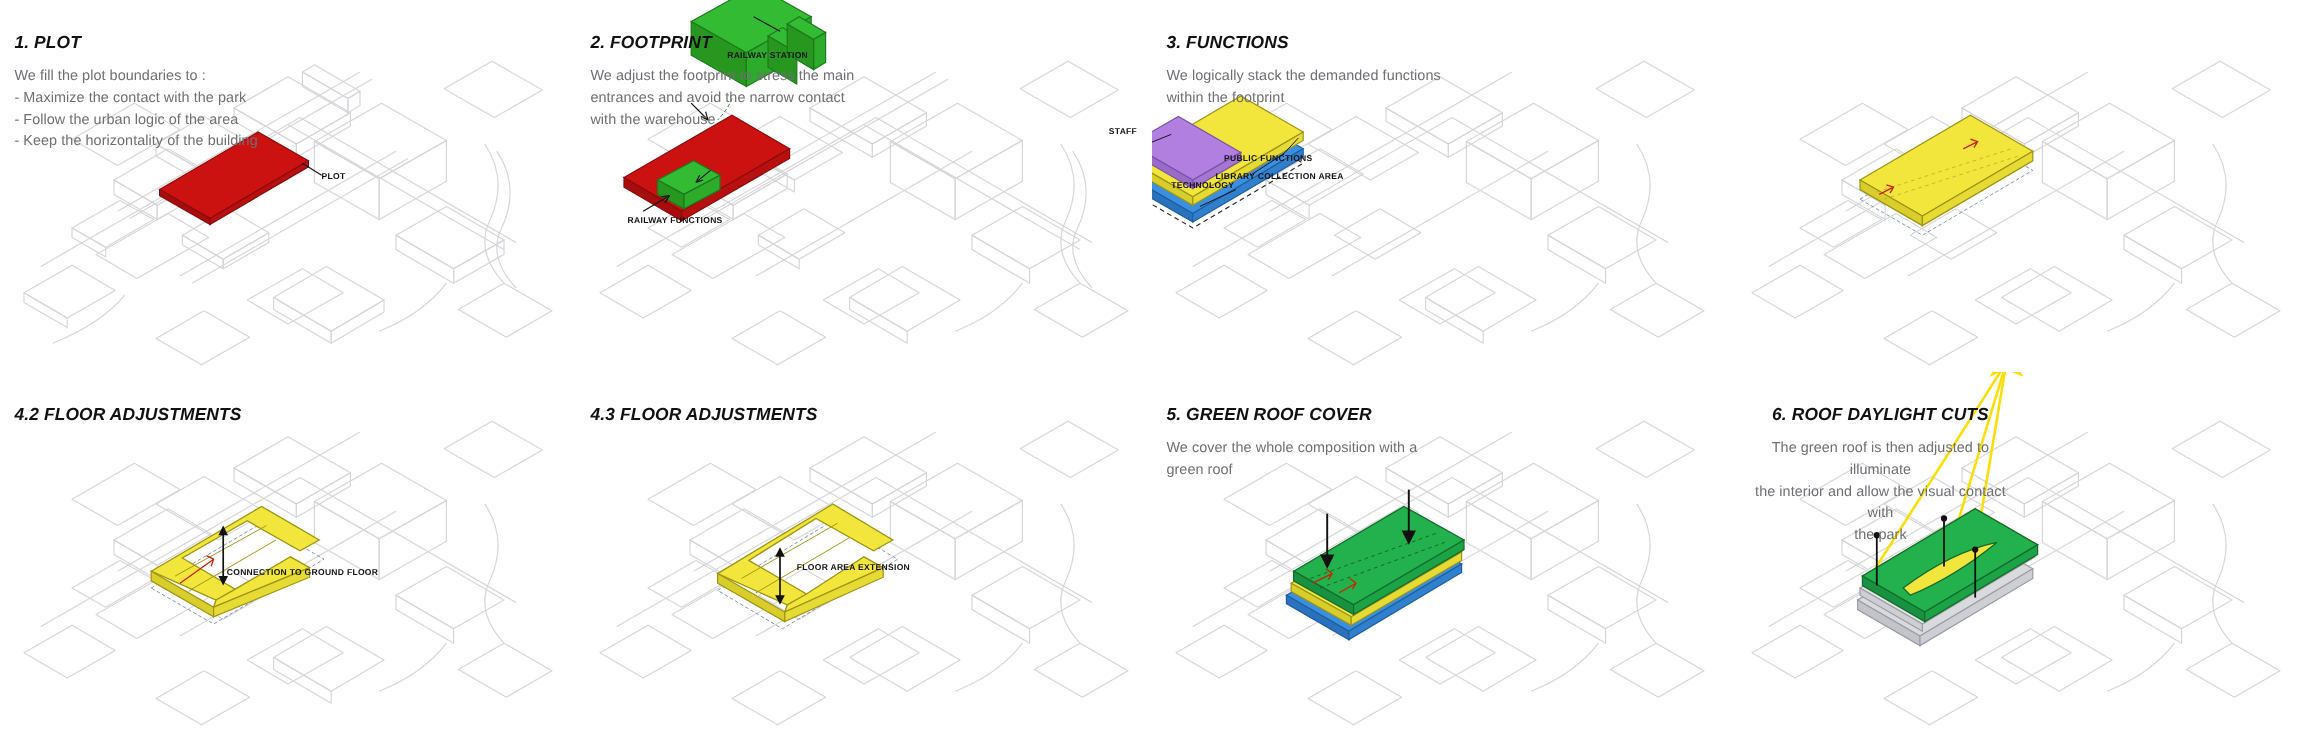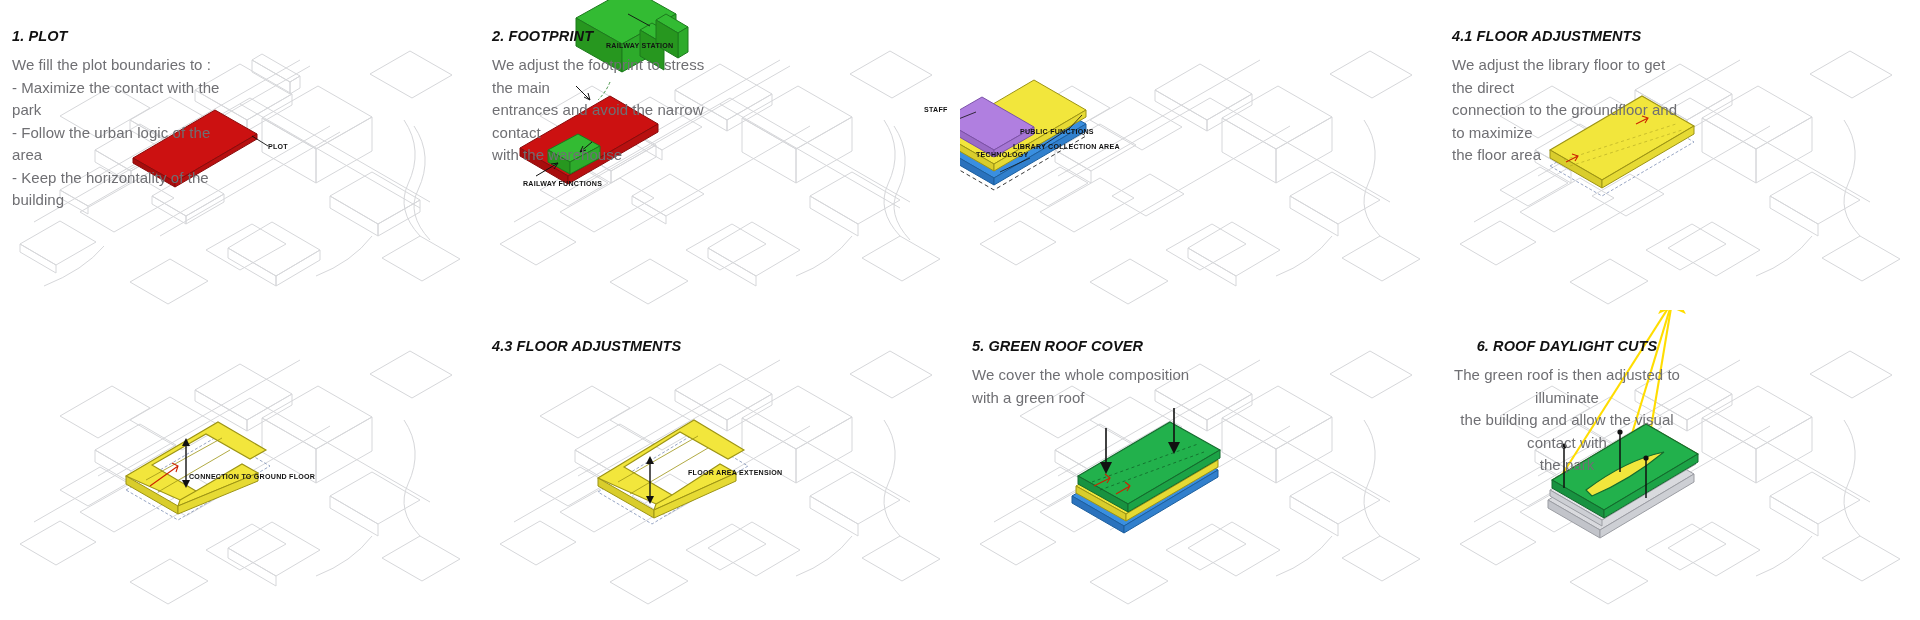--- a/index.html
+++ b/index.html
@@ -11,21 +11,21 @@
   }
   #board{position:relative;width:1664px;height:620px;}
 
   .panel{position:absolute;width:480px;height:310px;}
   .panel .txt{position:absolute;left:12px;top:28px;width:230px;}
   .p-title{
     font-size:14.5px;font-weight:bold;font-style:italic;color:#111111;
     letter-spacing:.1px;margin:0 0 10px 0;white-space:nowrap;
   }
   .p-body{
-    font-size:15px;line-height:1.5;color:#6f6f73;margin:0;
+    font-size:12px;line-height:1.5;color:#6f6f73;margin:0;
     font-style:normal;letter-spacing:.05px;
   }
   .p-body .ln{display:block;}
 
   .scene{position:absolute;left:0;top:0;width:480px;height:310px;}
   .scene svg{display:block;width:480px;height:310px;}
 
   .anno{
     position:absolute;font-size:7.1px;font-weight:bold;color:#121212;
     letter-spacing:.25px;white-space:nowrap;
@@ -244,20 +244,27 @@
           <path d="M-18 120 L-18 127 L34 157 L34 150 Z" fill="#9a6bc8" stroke="#7b52a8" stroke-width="1"></path>
           <path d="M34 150 L74 127 L74 134 L34 157 Z" fill="#a676d4" stroke="#7b52a8" stroke-width="1"></path>
         </g>
 
         <path d="M16 112 L-4 120" stroke="#111" stroke-width="0.8" fill="none"></path>
         <path d="M122 115 L108 130" stroke="#111" stroke-width="0.8" fill="none"></path>
         <path d="M110 128 L82 146" stroke="#111" stroke-width="0.8" fill="none"></path>
         <path d="M70 158 L40 172" stroke="#111" stroke-width="0.8" fill="none"></path>
       </svg>
     </div>
+    <div class="txt">
+      <div class="p-title">3. FUNCTIONS</div>
+      <div class="p-body">
+        <span class="ln">We logically stack the demanded functions</span>
+        <span class="ln">within the footprint</span>
+      </div>
+    </div>
     <div class="anno" style="left:-36px;top:106px;">STAFF</div>
     <div class="anno" style="left:44px;top:128px;padding-left:16px;">PUBLIC FUNCTIONS</div>
     <div class="anno" style="left:26px;top:143px;padding-left:27px;">LIBRARY COLLECTION AREA</div>
     <div class="anno" style="left:16px;top:151px;">TECHNOLOGY</div>
   </div>
 
   <div class="panel" style="left:1440px;top:0px;">
     <div class="scene">
       <svg viewBox="0 0 480 310" xmlns="http://www.w3.org/2000/svg">
         <g fill="none" stroke="#d6d7da" stroke-width="1" stroke-linejoin="round">
@@ -295,28 +302,20 @@
           <path d="M110 150 L110 158 L162 188 L162 180 Z" fill="#d9cd2c" stroke="#9d9414" stroke-width="1"></path>
           <path d="M162 180 L254 126 L254 134 L162 188 Z" fill="#e6da34" stroke="#9d9414" stroke-width="1"></path>
         </g>
         <path d="M124 160 L236 124" stroke="#b8ae25" stroke-width="0.7" fill="none" stroke-dasharray="3 3"></path>
         <path d="M130 166 L242 130" stroke="#b8ae25" stroke-width="0.7" fill="none" stroke-dasharray="3 3"></path>
         <g stroke="#cc2200" stroke-width="1.1" fill="none">
           <path d="M126 162 L138 156 M132 154 L138 156 L135 161"></path>
           <path d="M196 124 L208 118 M202 116 L208 118 L205 123"></path>
         </g>
       </svg>
-    </div>
-    <div class="txt">
-      <div class="p-title">4.1 FLOOR ADJUSTMENTS</div>
-      <div class="p-body">
-        <span class="ln">We adjust the library floor to get the direct</span>
-        <span class="ln">connection to the groundfloor and to maximize</span>
-        <span class="ln">the floor area</span>
-      </div>
     </div>
   </div>
 
   <div class="panel" style="left:0px;top:310px;">
     <div class="scene">
       <svg viewBox="0 0 480 310" xmlns="http://www.w3.org/2000/svg">
         <g fill="none" stroke="#d6d7da" stroke-width="1" stroke-linejoin="round">
           <path d="M195 80 L240 54 L292 84 L247 110 Z"></path>
           <path d="M195 80 L195 91 L247 121 L247 110 Z"></path>
           <path d="M247 110 L292 84 L292 95 L247 121 Z"></path>
@@ -360,20 +359,23 @@
           <path d="M150 176 L178 156 M172 153 L178 156 L176 162"></path>
         </g>
 
         <g stroke="#111" stroke-width="1.4">
           <path d="M186 130 L186 176"></path>
           <path d="M182 136 L186 128 L190 136" fill="#111" stroke="none"></path>
           <path d="M182 170 L186 178 L190 170" fill="#111" stroke="none"></path>
         </g>
       </svg>
     </div>
+    <div class="txt">
+      <div class="p-title">4.2 FLOOR ADJUSTMENTS</div>
+    </div>
     <div class="anno" style="left:189px;top:163px;">CONNECTION TO GROUND FLOOR</div>
   </div>
 
   <div class="panel" style="left:480px;top:310px;">
     <div class="scene">
       <svg viewBox="0 0 480 310" xmlns="http://www.w3.org/2000/svg">
         <g fill="none" stroke="#d6d7da" stroke-width="1" stroke-linejoin="round">
           <path d="M195 80 L240 54 L292 84 L247 110 Z"></path>
           <path d="M195 80 L195 91 L247 121 L247 110 Z"></path>
           <path d="M247 110 L292 84 L292 95 L247 121 Z"></path>
@@ -414,21 +416,21 @@
         <g stroke="#111" stroke-width="1.4">
           <path d="M170 148 L170 192"></path>
           <path d="M166 154 L170 146 L174 154" fill="#111" stroke="none"></path>
           <path d="M166 186 L170 194 L174 186" fill="#111" stroke="none"></path>
         </g>
       </svg>
     </div>
     <div class="txt">
       <div class="p-title">4.3 FLOOR ADJUSTMENTS</div>
     </div>
-    <div class="anno" style="left:208px;top:159px;">FLOOR AREA EXTENSION</div>
+    <div class="anno" style="left:184px;top:159px;">FLOOR AREA EXTENSION</div>
   </div>
 
   <div class="panel" style="left:960px;top:310px;">
     <div class="scene">
       <svg viewBox="0 0 480 310" xmlns="http://www.w3.org/2000/svg">
         <g fill="none" stroke="#d6d7da" stroke-width="1" stroke-linejoin="round">
           <path d="M195 80 L240 54 L292 84 L247 110 Z"></path>
           <path d="M195 80 L195 91 L247 121 L247 110 Z"></path>
           <path d="M247 110 L292 84 L292 95 L247 121 Z"></path>
           <path d="M262 108 L318 76 L372 107 L316 139 Z"></path>
@@ -566,19 +568,19 @@
 
         <g transform="translate(232,-8)">
           <path d="M0 -18 L5 -6 L18 -7 L8 1 L14 12 L0 6 L-14 12 L-8 1 L-18 -7 L-5 -6 Z" fill="#ffdd00"></path>
         </g>
       </svg>
     </div>
     <div class="txt">
       <div class="p-title">6. ROOF DAYLIGHT CUTS</div>
       <div class="p-body">
         <span class="ln">The green roof is then adjusted to illuminate</span>
-        <span class="ln">the building and allow the visual contact with</span>
+        <span class="ln">the interior and allow the visual contact with</span>
         <span class="ln">the park</span>
       </div>
     </div>
   </div>
 
 </div>
 
 </body></html>

